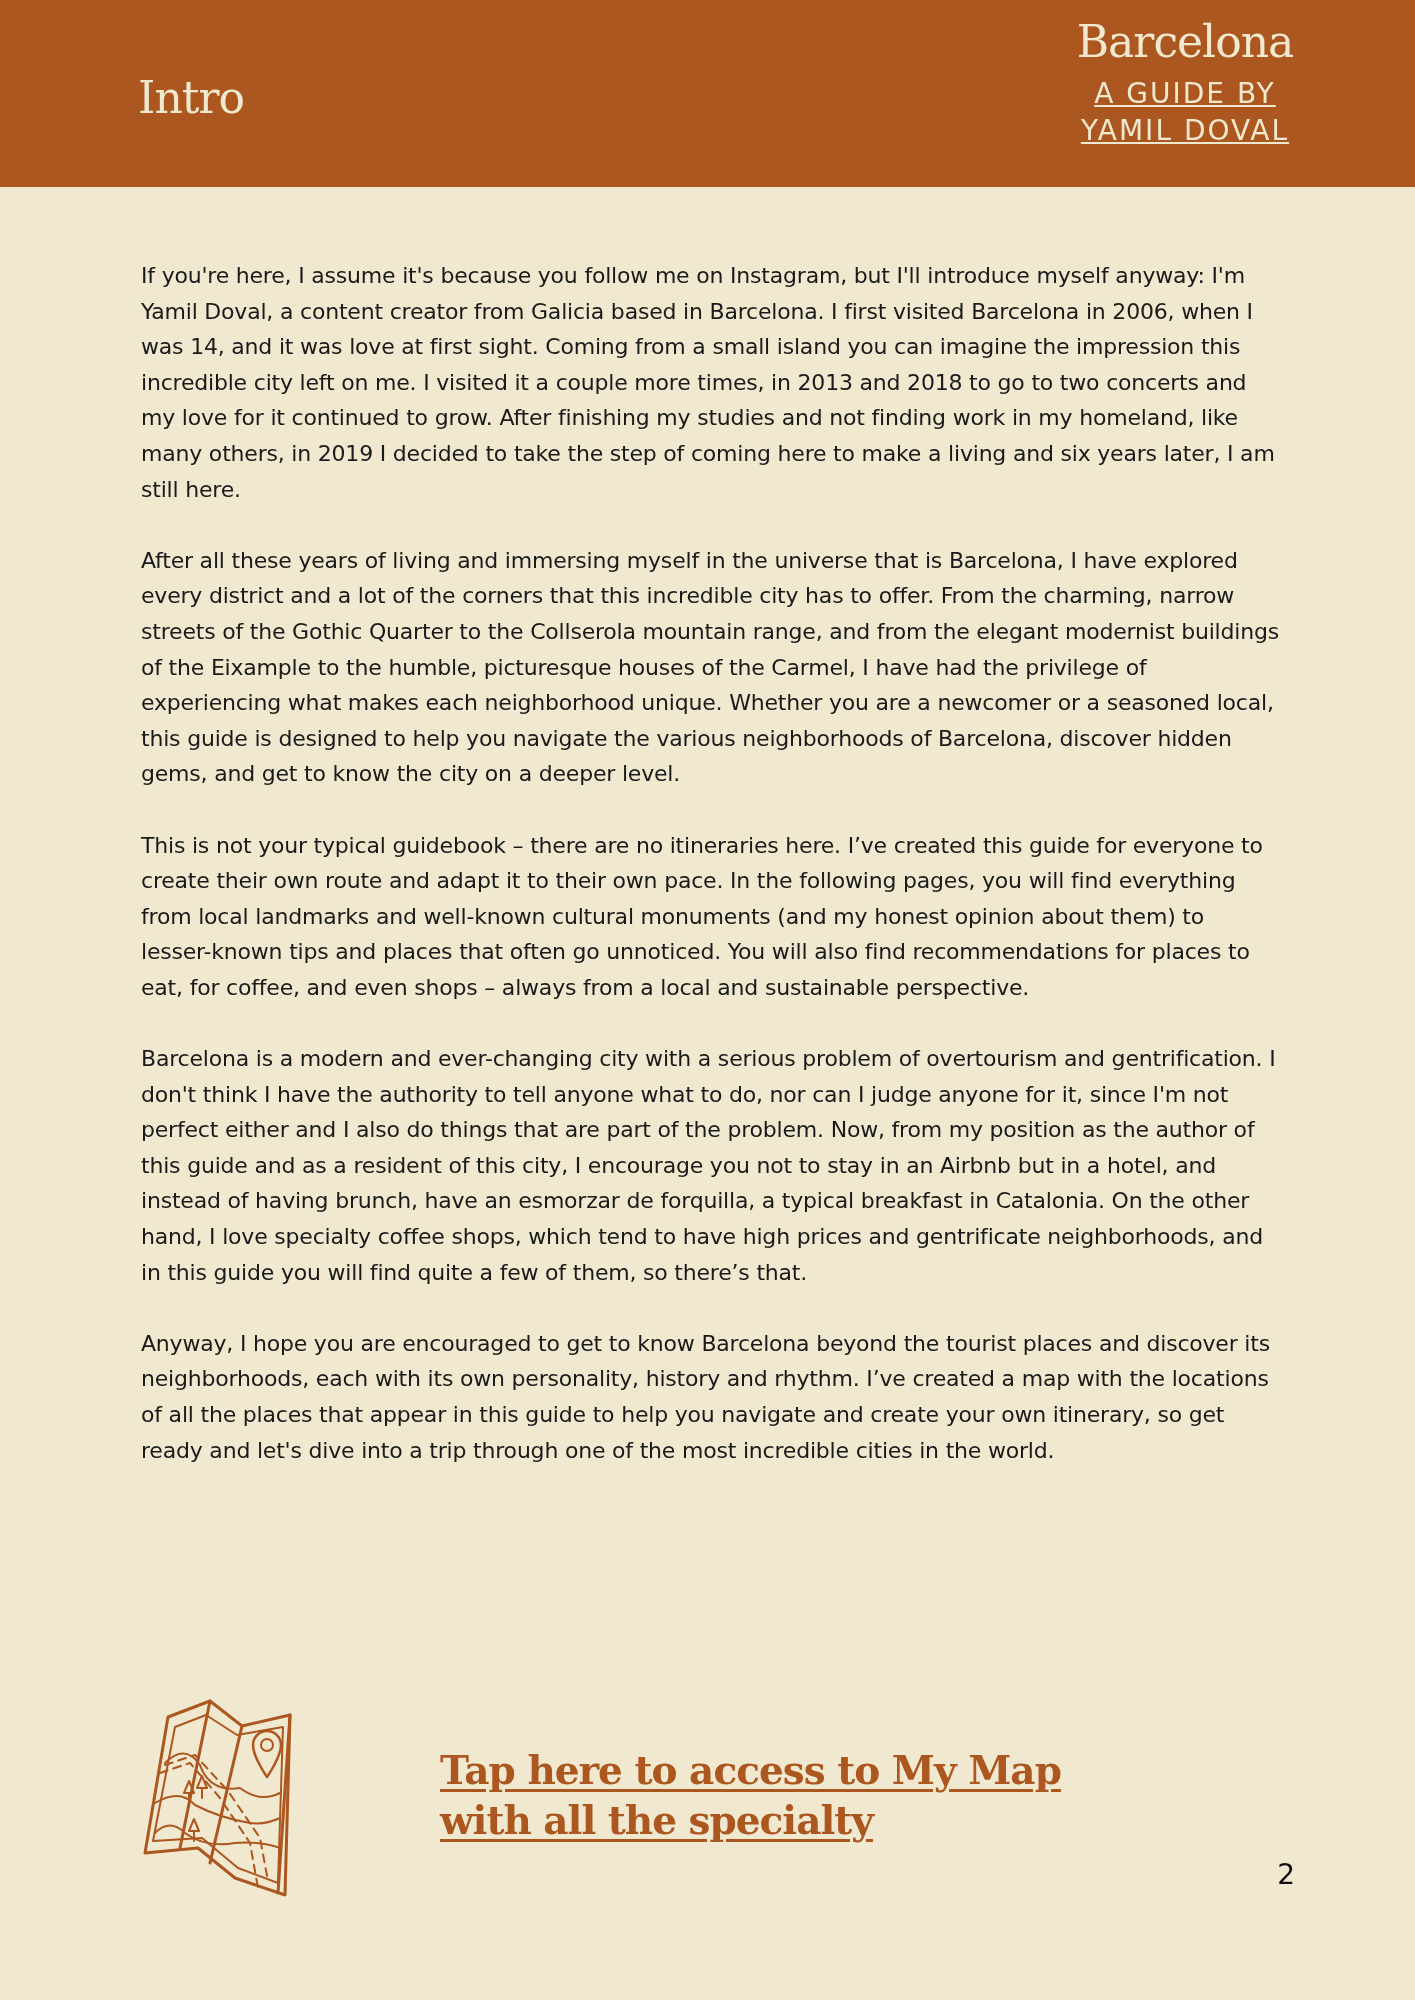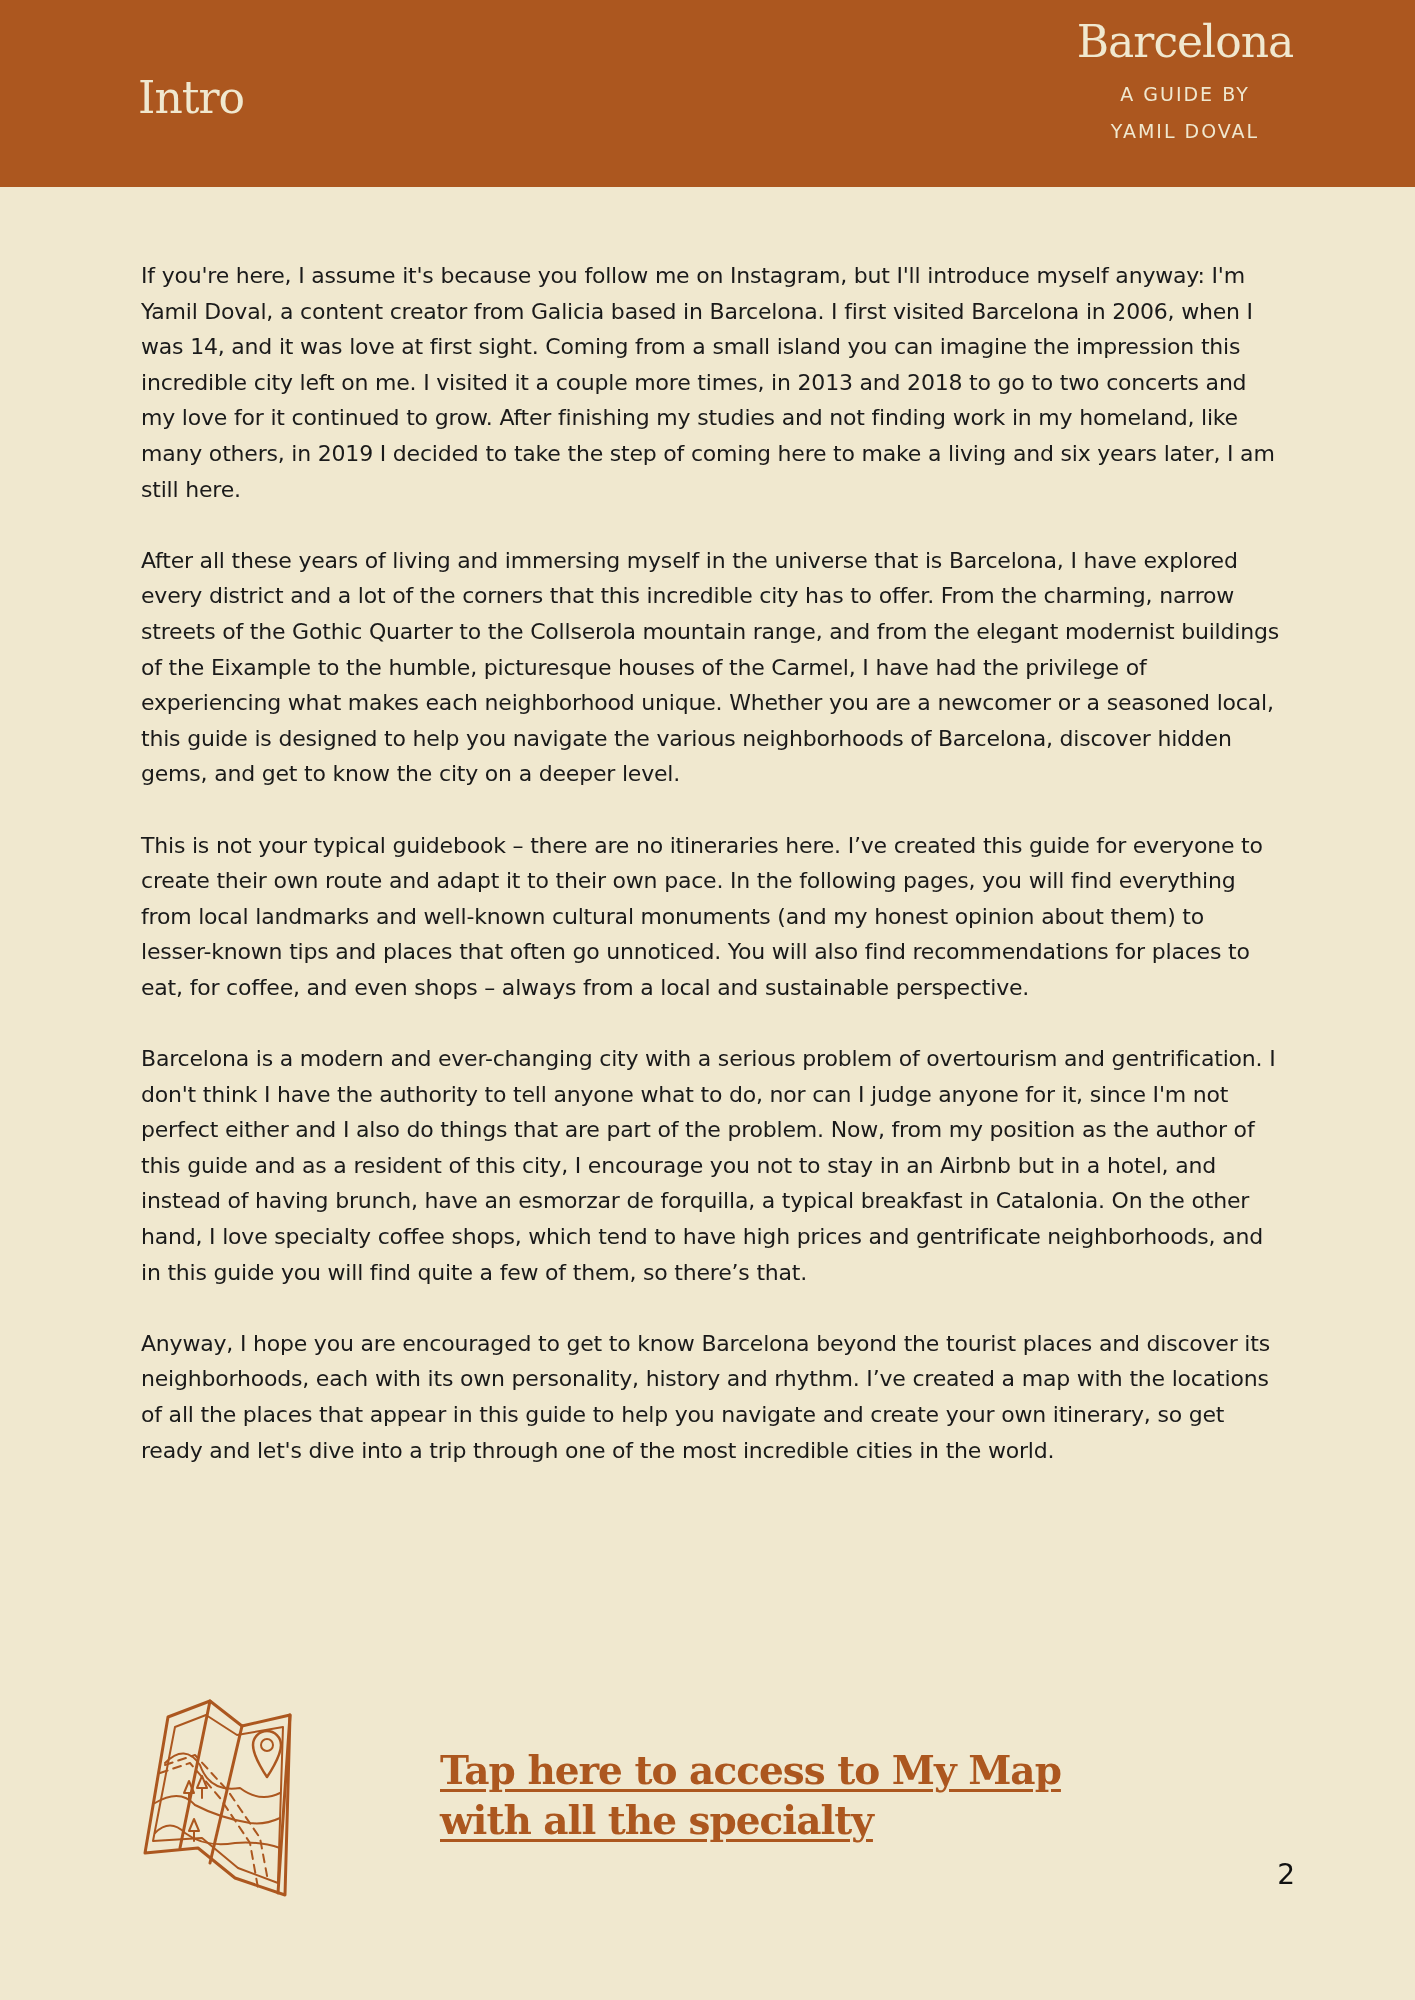--- a/index.html
+++ b/index.html
@@ -1,21 +1,21 @@
 <!DOCTYPE html>
 <html><head>
 <meta charset="utf-8">
 <style>
   html, body { margin:0; padding:0; }
   body { width:1415px; height:2000px; background:#F0E8CF; position:relative; overflow:hidden; font-family:"DejaVu Sans", sans-serif; }
   .header { position:absolute; left:0; top:0; width:1415px; height:187px; background:#AC571F; }
   .intro { position:absolute; left:138px; top:72px; font-family:"DejaVu Serif", serif; font-size:44px; color:#F0E8CF; letter-spacing:-1px; }
   .brand { position:absolute; right:100px; top:14px; width:260px; text-align:center; }
   .city { font-family:"DejaVu Serif", serif; font-size:44px; color:#F0E8CF; letter-spacing:-1px; line-height:56px; }
-  .byline { font-size:19px; color:#F0E8CF; letter-spacing:2px; line-height:36px; margin-top:6px; }
+  .byline { font-size:28px; color:#F0E8CF; letter-spacing:2px; line-height:36px; margin-top:6px;text-decoration:underline; }
   .content { position:absolute; left:141px; top:258px; width:1140px; }
   .para { font-size:22px; line-height:35.6px; color:#1a1a1a; margin:0 0 35.6px 0; letter-spacing:-0.2px; }
   .map-icon { position:absolute; left:140px; top:1693px; width:255px; height:205px; }
   .map-link { position:absolute; left:440px; top:1745px; width:720px; font-family:"DejaVu Serif", serif; font-weight:bold; font-size:39px; line-height:50px; color:#AC571F; text-decoration:underline; text-decoration-thickness:3px; text-underline-offset:5px; letter-spacing:-1px; cursor:pointer; }
   .page-num { position:absolute; right:120px; top:1858px; font-size:28px; color:#111; }
 </style>
 </head>
 <body>
 
 <div class="header">

